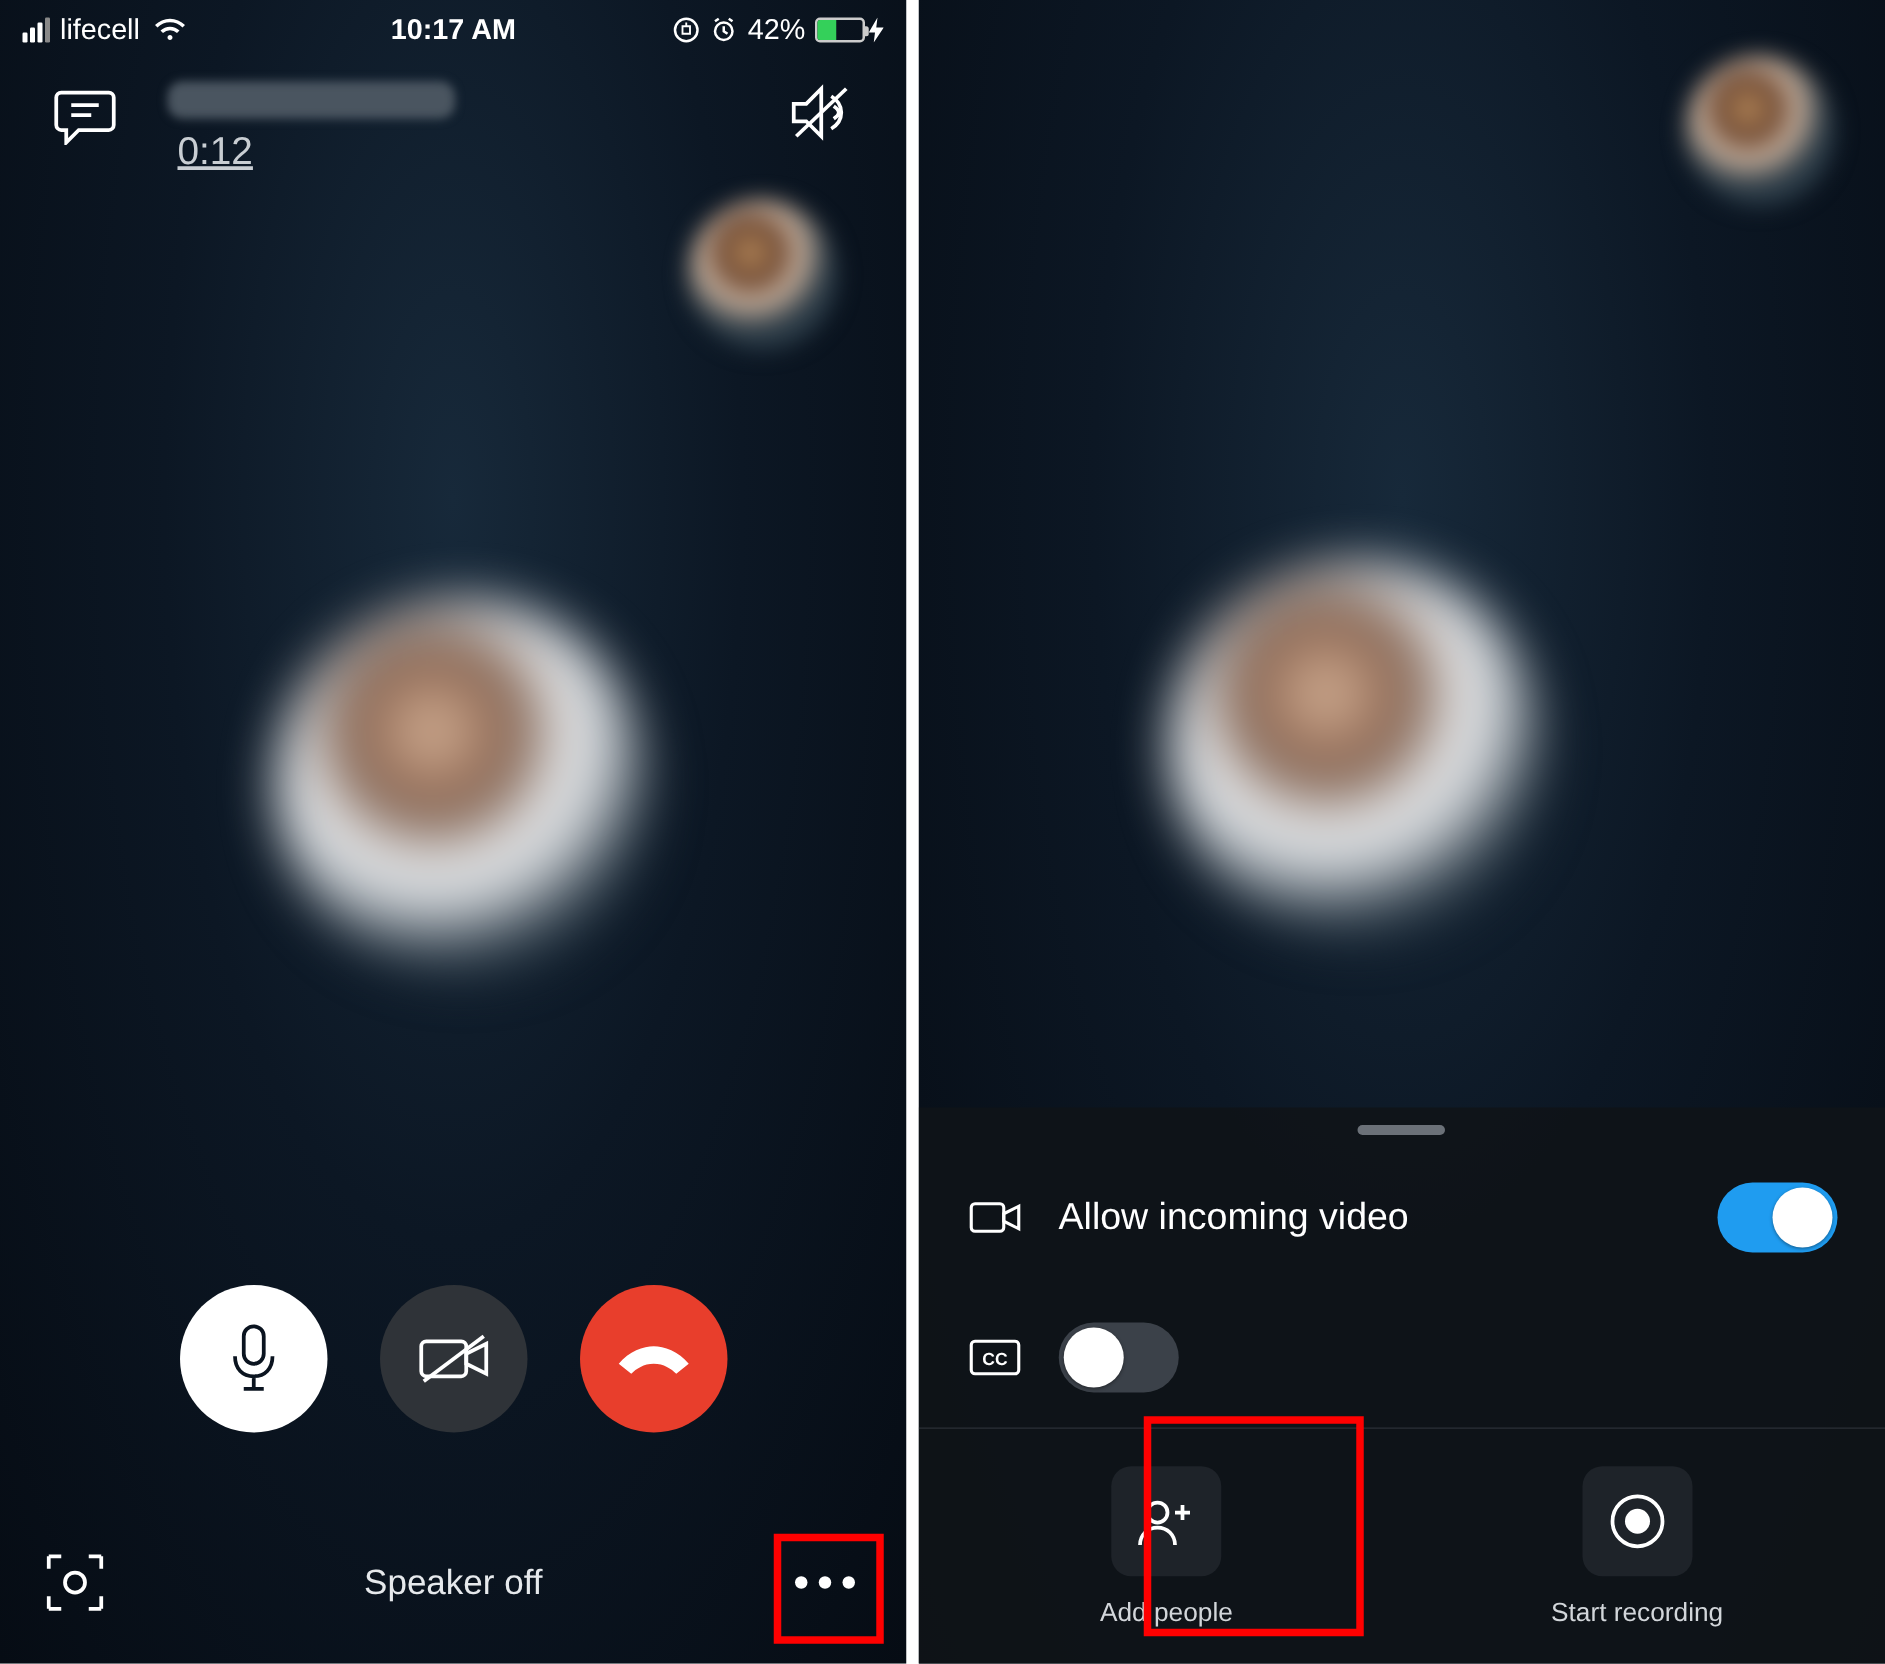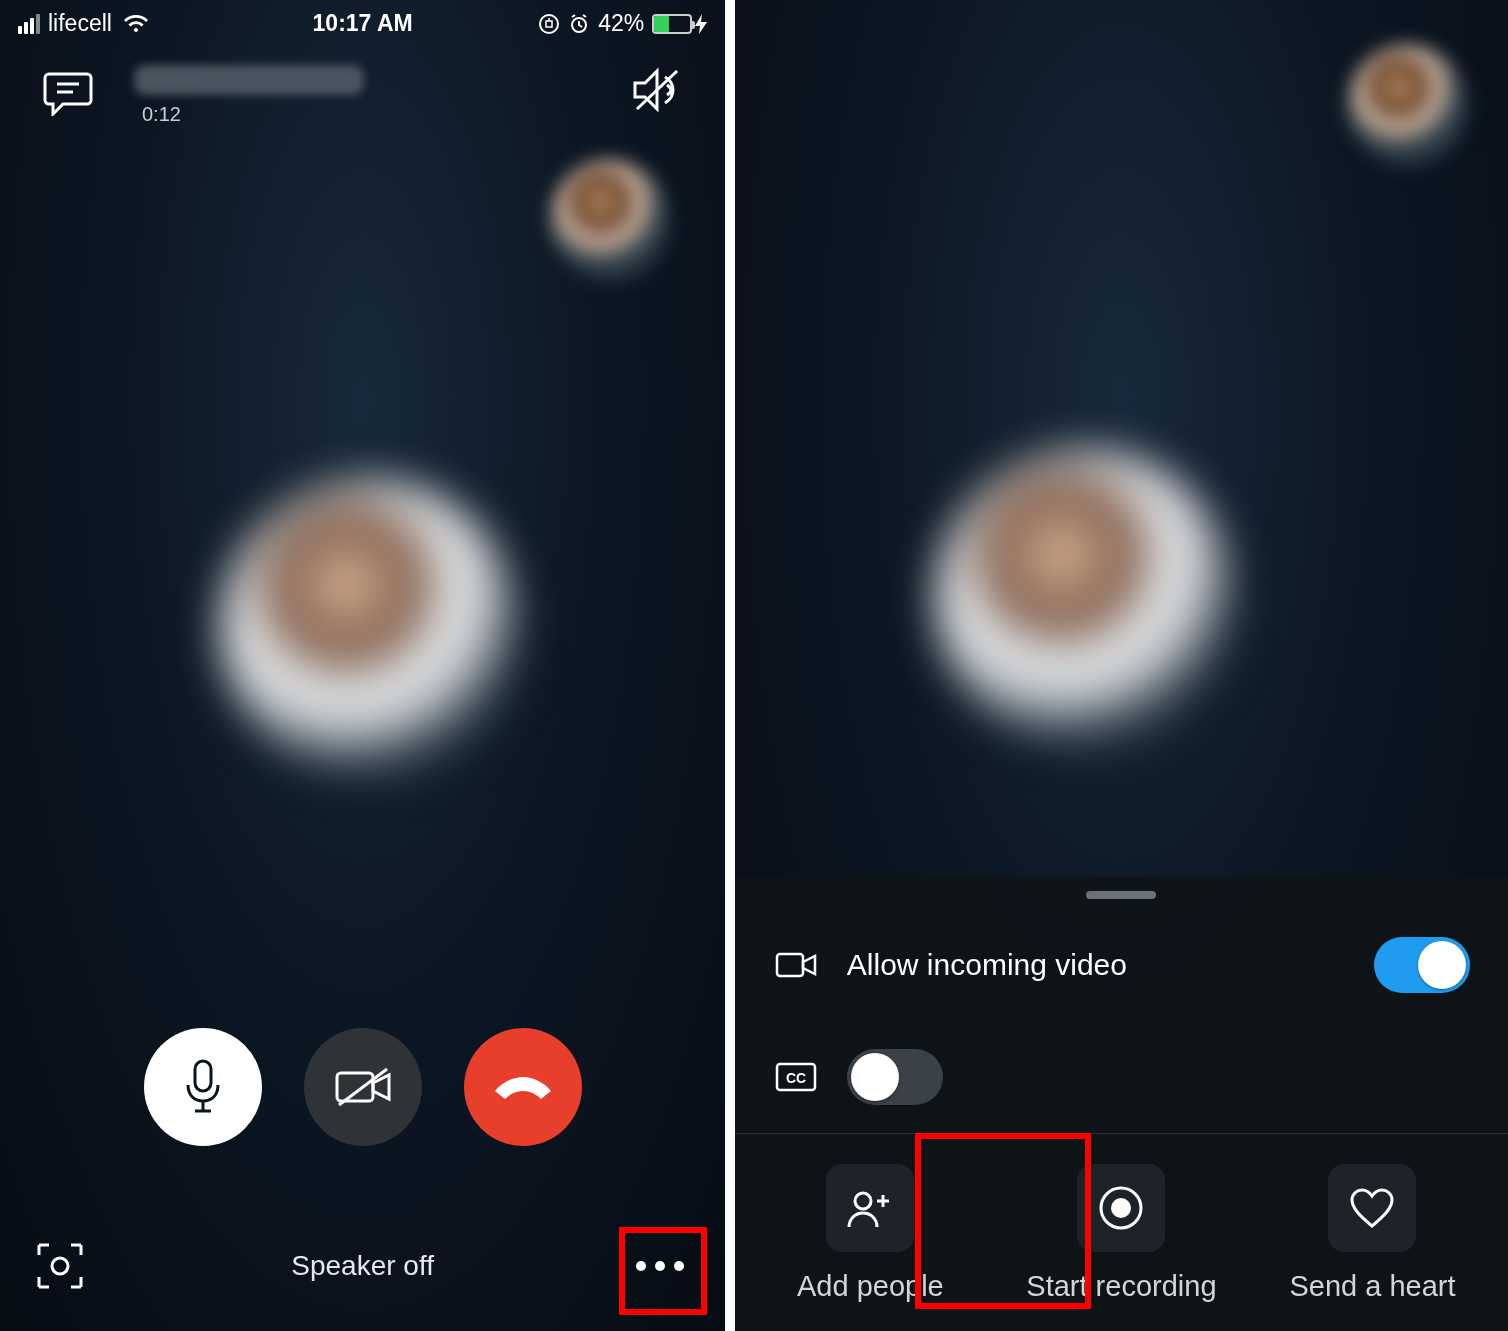--- a/index.html
+++ b/index.html
@@ -57,21 +57,21 @@
       padding: 0 40px;
     }
     .chat-icon-btn { width: 56px; height: 56px; display:flex; align-items:center; justify-content:center; }
     .name-block { margin-left: 38px; }
     .contact-name {
       width: 230px; height: 30px;
       background: #4a5560; border-radius: 12px;
       filter: blur(4px);
       margin-bottom: 8px;
     }
-    .call-duration { color: #c9ced3; font-size: 20px; margin-left: 8px; }
+    .call-duration { color: #c9ced3; font-size: 31px; margin-left: 8px; text-decoration: underline; }
     .mute-speaker-btn { margin-left: auto; }
 
     
     .avatar-big {
       position: absolute;
       width: 300px; height: 300px; border-radius: 50%;
       background: radial-gradient(circle at 42% 35%, #d9b89c 0%, #a07862 18%, #7a5b49 26%, #e7e9eb 40%, #ced2d6 52%, #2a3946 70%);
       filter: blur(20px);
     }
     .left .avatar-big { left: 220px; top: 480px; }
@@ -158,21 +158,21 @@
     .action-item {
       display: flex; flex-direction: column; align-items: center;
       gap: 18px;
       width: 178px;
     }
     .action-icon {
       width: 88px; height: 88px; border-radius: 16px;
       background: #1e2329;
       display:flex; align-items:center; justify-content:center;
     }
-    .action-label { font-size: 29px; color: #d2d6da; white-space: nowrap; }
+    .action-label { font-size: 21px; color: #d2d6da; white-space: nowrap; }
 
     .hl-record {
       left: 180px; bottom: 22px; width: 176px; height: 176px;
     }
 
     svg { display:block; }
   </style>
 </head>
 <body>
 
@@ -337,26 +337,18 @@
       <div class="action-item">
         <div class="action-icon">
           <svg width="48" height="48" viewBox="0 0 48 48">
               <circle cx="24" cy="24" r="20" fill="none" stroke="#fff" stroke-width="3"></circle>
               <circle cx="24" cy="24" r="10" fill="#fff"></circle>
             </svg>
         </div>
         <span class="action-label">Start recording</span>
       </div>
 
-      <div class="action-item">
-        <div class="action-icon">
-          <svg width="48" height="44" viewBox="0 0 48 44">
-              <path d="M24 40C12 30 4 22 4 14 4 8 9 4 14 4c4 0 8 3 10 6 2-3 6-6 10-6 5 0 10 4 10 10 0 8-8 16-20 26z" fill="none" stroke="#fff" stroke-width="3"></path>
-            </svg>
-        </div>
-        <span class="action-label">Send a heart</span>
-      </div>
 
     </div>
   </div>
 
   <div class="highlight-box hl-record"></div>
 </div>
 
 </body></html>

